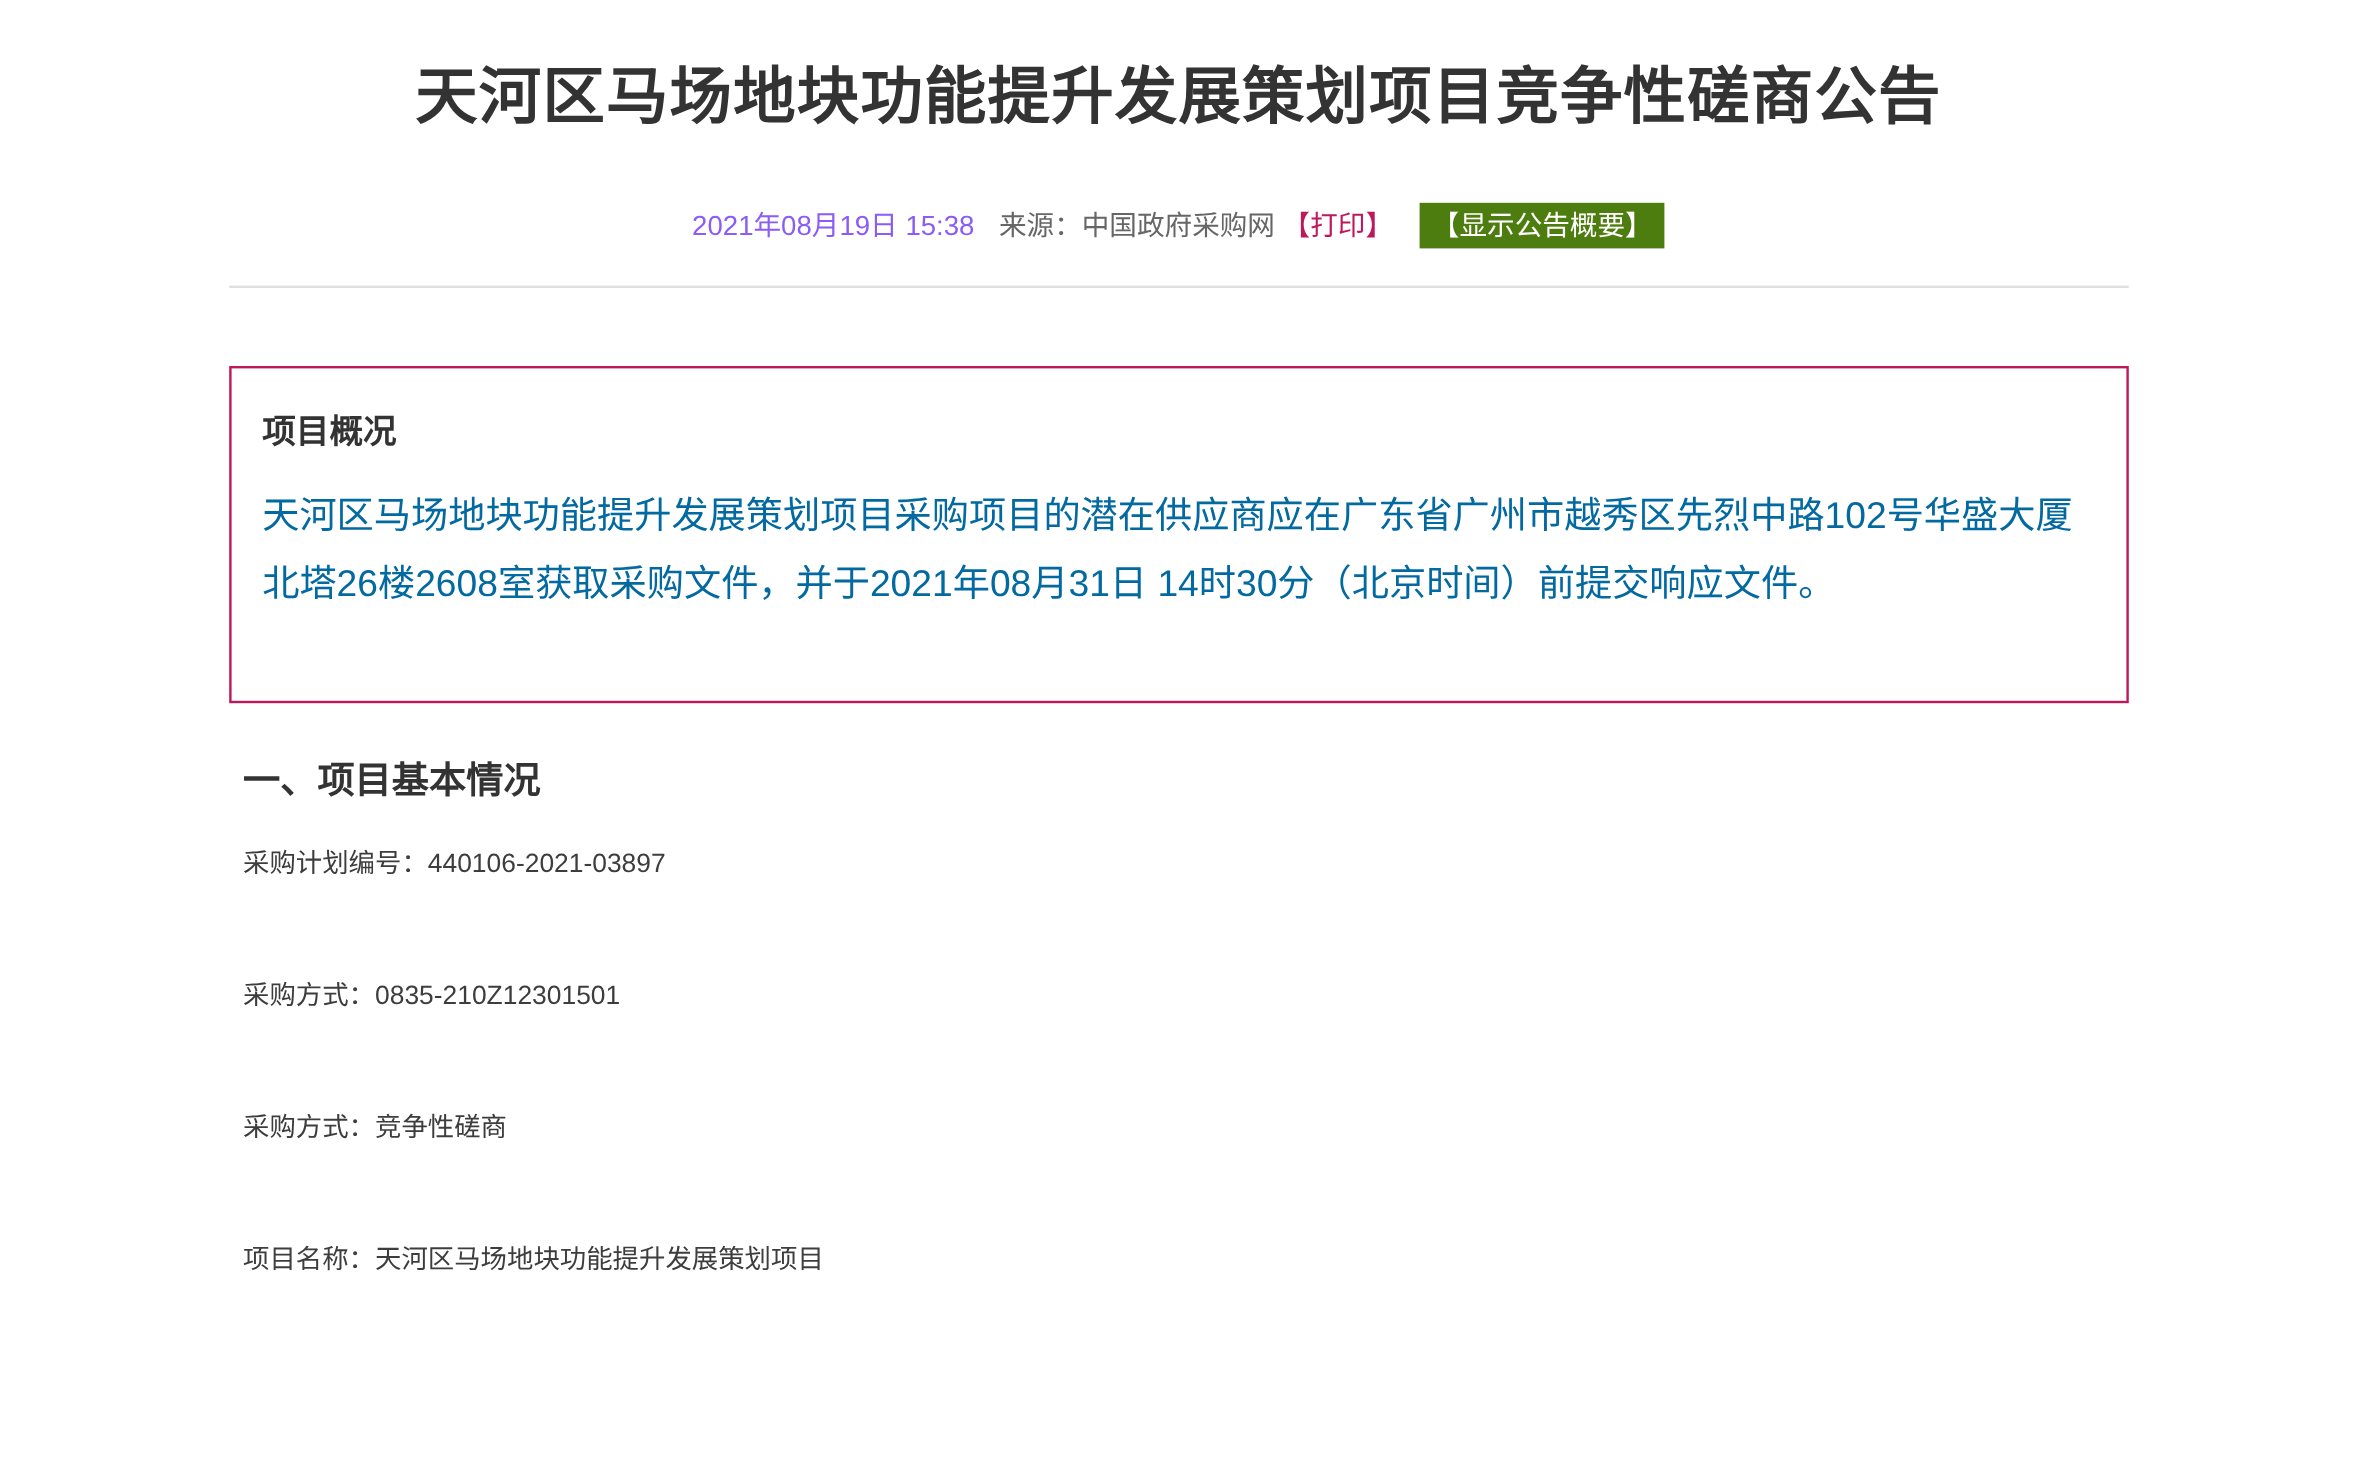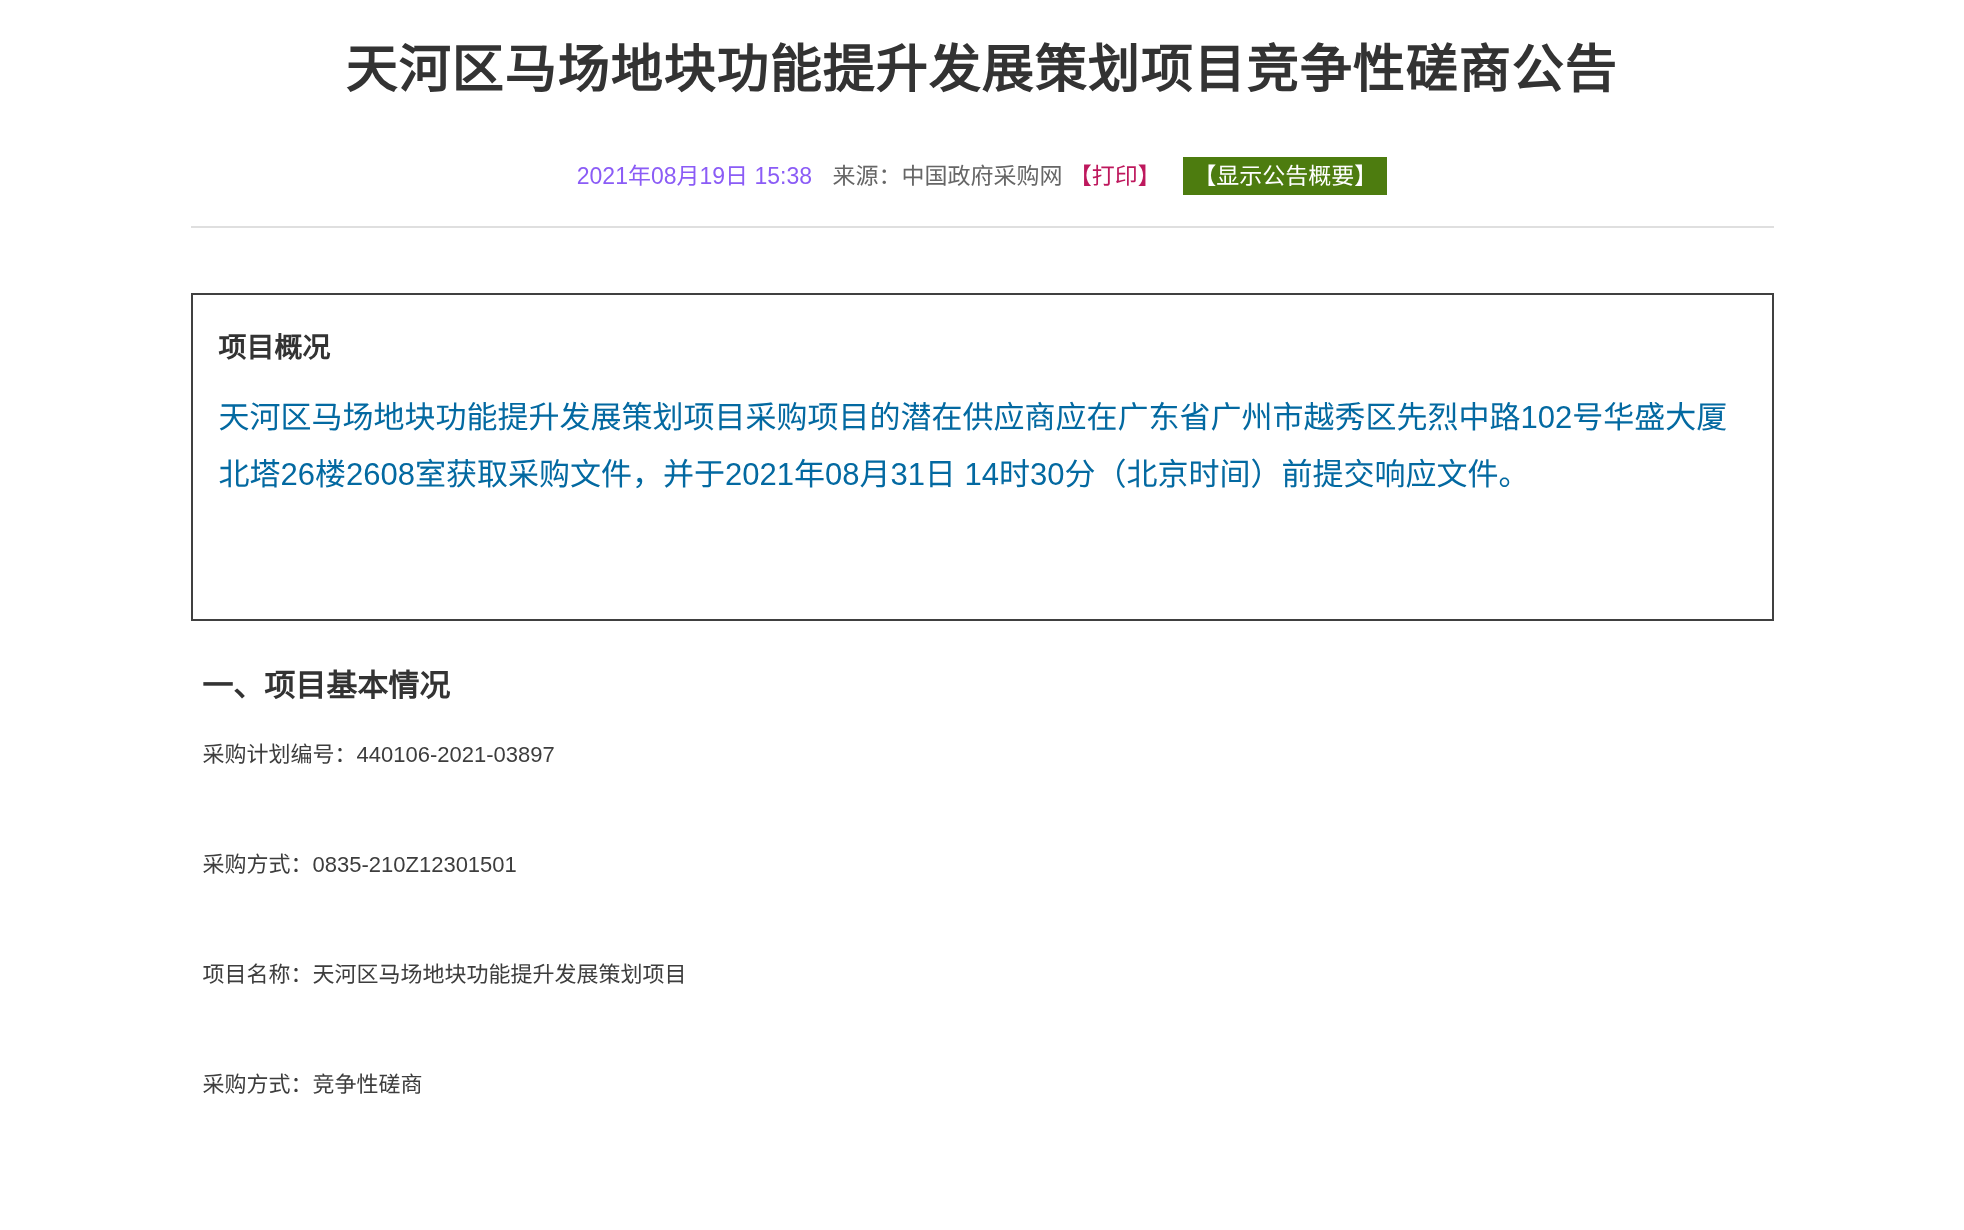--- a/index.html
+++ b/index.html
@@ -13,21 +13,21 @@
     width: 1964px;
     height: 1230px;
     overflow: hidden;
   }
   .container {
     width: 1583px;
     margin: 0 auto;
   }
   
   .page-title {
-    margin: 0;
+    margin: 12px;
     padding-top: 43px;
     font-size: 52px;
     line-height: 52px;
     font-weight: 700;
     text-align: center;
     color: #333333;
     letter-spacing: 1px;
   }
   
   .meta {
@@ -60,22 +60,22 @@
   .divider {
     margin: 31px 0 0 0;
     border: none;
     border-top: 2px solid #dfdfdf;
     height: 0;
   }
   
   .overview-box {
     box-sizing: border-box;
     margin-top: 65px;
-    height: 328px;
-    border: 2px solid #404040;
+    height: 281px;
+    border: 2px solid #be185d;
     padding: 36px 26px 0 26px;
     overflow: hidden;
   }
   .overview-heading {
     margin: 0;
     font-size: 28px;
     line-height: 34px;
     font-weight: 700;
     color: #333333;
   }
@@ -129,20 +129,20 @@
   <h3 class="section-heading">一、项目基本情况</h3>
 
   <div class="fields">
     <p class="field-row">
       <span>采购计划编号：</span><span>440106-2021-03897</span>
     </p>
     <p class="field-row">
       <span>采购方式：</span><span>0835-210Z12301501</span>
     </p>
     <p class="field-row">
-      <span>项目名称：</span><span>天河区马场地块功能提升发展策划项目</span>
+      <span>采购方式：</span><span>竞争性磋商</span>
     </p>
     <p class="field-row">
-      <span>采购方式：</span><span>竞争性磋商</span>
+      <span>项目名称：</span><span>天河区马场地块功能提升发展策划项目</span>
     </p>
   </div>
 
 </div>
 
 </body></html>

